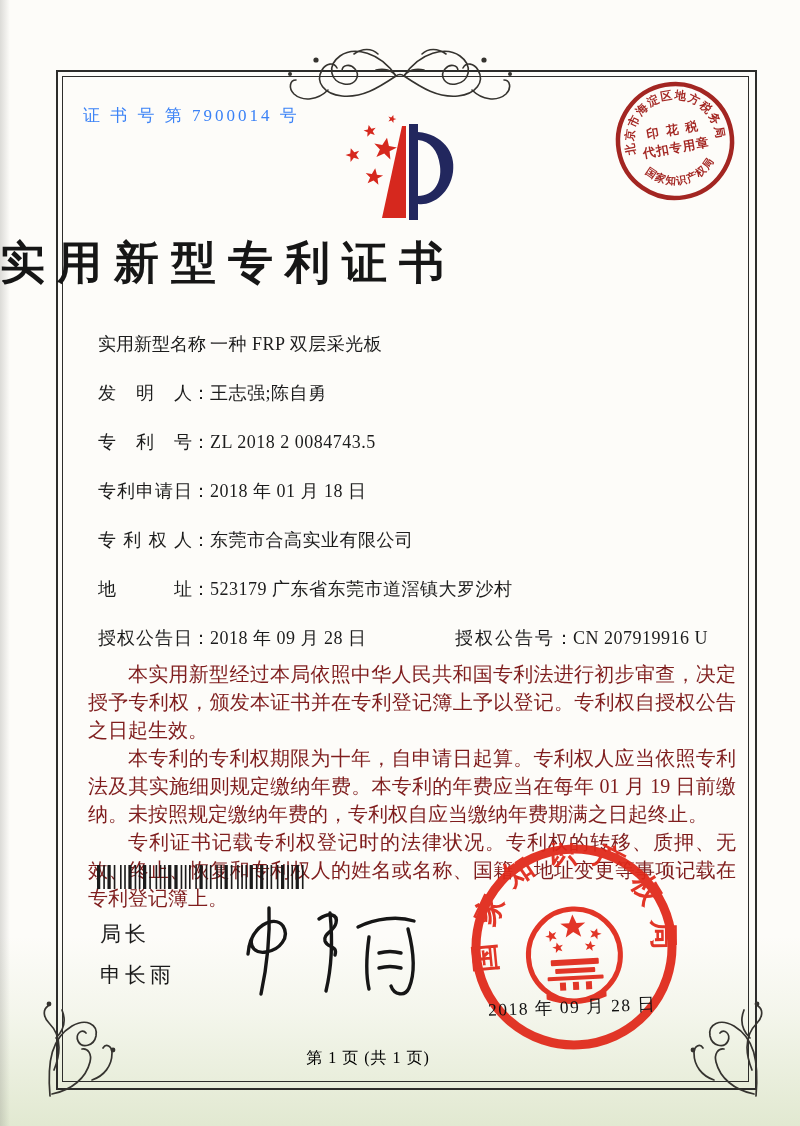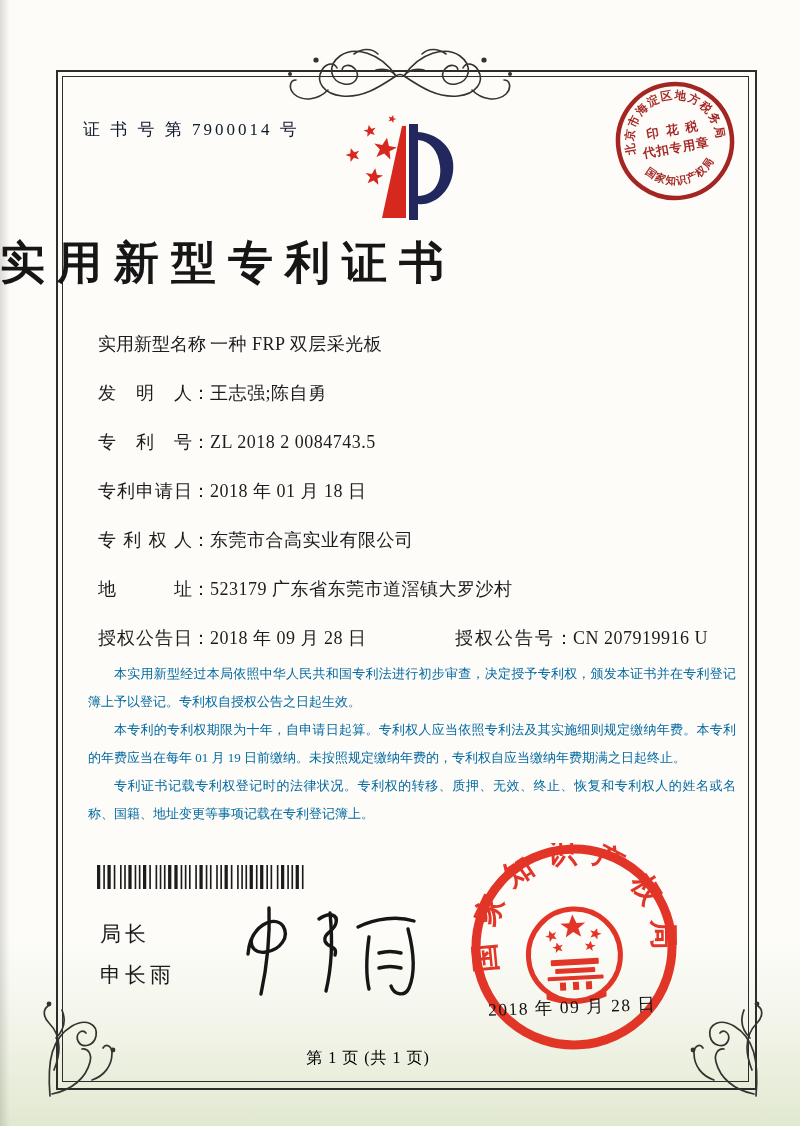--- a/index.html
+++ b/index.html
@@ -15,39 +15,39 @@
     background:linear-gradient(to right, rgba(120,120,115,0.25), rgba(120,120,115,0));}
 
   
   .frame-outer{position:absolute;left:56px;top:70px;width:697px;height:1016px;
     border:2px solid #2d2d2b;}
   .frame-inner{position:absolute;left:62px;top:76px;width:685px;height:1004px;
     border:1px solid #2d2d2b;}
 
   .ornament{position:absolute;color:#35332f;}
 
-  .cert-no{position:absolute;left:83px;top:118px;font-size:17px;letter-spacing:3px;color:#0f172a;}
+  .cert-no{position:absolute;left:83px;top:104px;font-size:17px;letter-spacing:3px;color:#3b82f6;}
 
   .logo{position:absolute;left:336px;top:110px;}
 
   .tax-stamp{position:absolute;left:610px;top:76px;opacity:0.92;}
 
   .title{position:absolute;left:0;top:233px;width:100%;text-align:left;
     font-size:45px;font-weight:700;letter-spacing:12px;color:#161616;}
 
   .fields{position:absolute;left:98px;top:332px;width:640px;font-size:18px;}
   .f-row{position:relative;height:23px;margin-bottom:26px;white-space:nowrap;}
   .f-label{display:inline-block;width:94px;text-align:justify;text-align-last:justify;vertical-align:top;}
   .f-colon{display:inline-block;}
   .f-value{letter-spacing:0.5px;}
   .grant-no{position:absolute;left:357px;top:0;}
   .grant-no .f-label2{letter-spacing:2px;}
 
   .paragraphs{position:absolute;left:88px;top:660px;width:648px;
-    font-size:13px;line-height:28px;text-align:justify;color:#0369a1;}
+    font-size:20px;line-height:28px;text-align:justify;color:#7f1d1d;}
   .paragraphs p{margin:0;text-indent:2em;}
 
   .barcode{position:absolute;left:97px;top:865px;width:207px;height:24px;}
 
   .signer{position:absolute;left:100px;top:920px;font-size:21px;letter-spacing:4px;color:#1a1a1a;}
   .signer div{margin-bottom:13px;}
   .signature{position:absolute;left:222px;top:904px;}
 
   .seal{position:absolute;left:470px;top:843px;}
   .seal-date{position:absolute;left:488px;top:995px;width:160px;font-size:17.5px;

